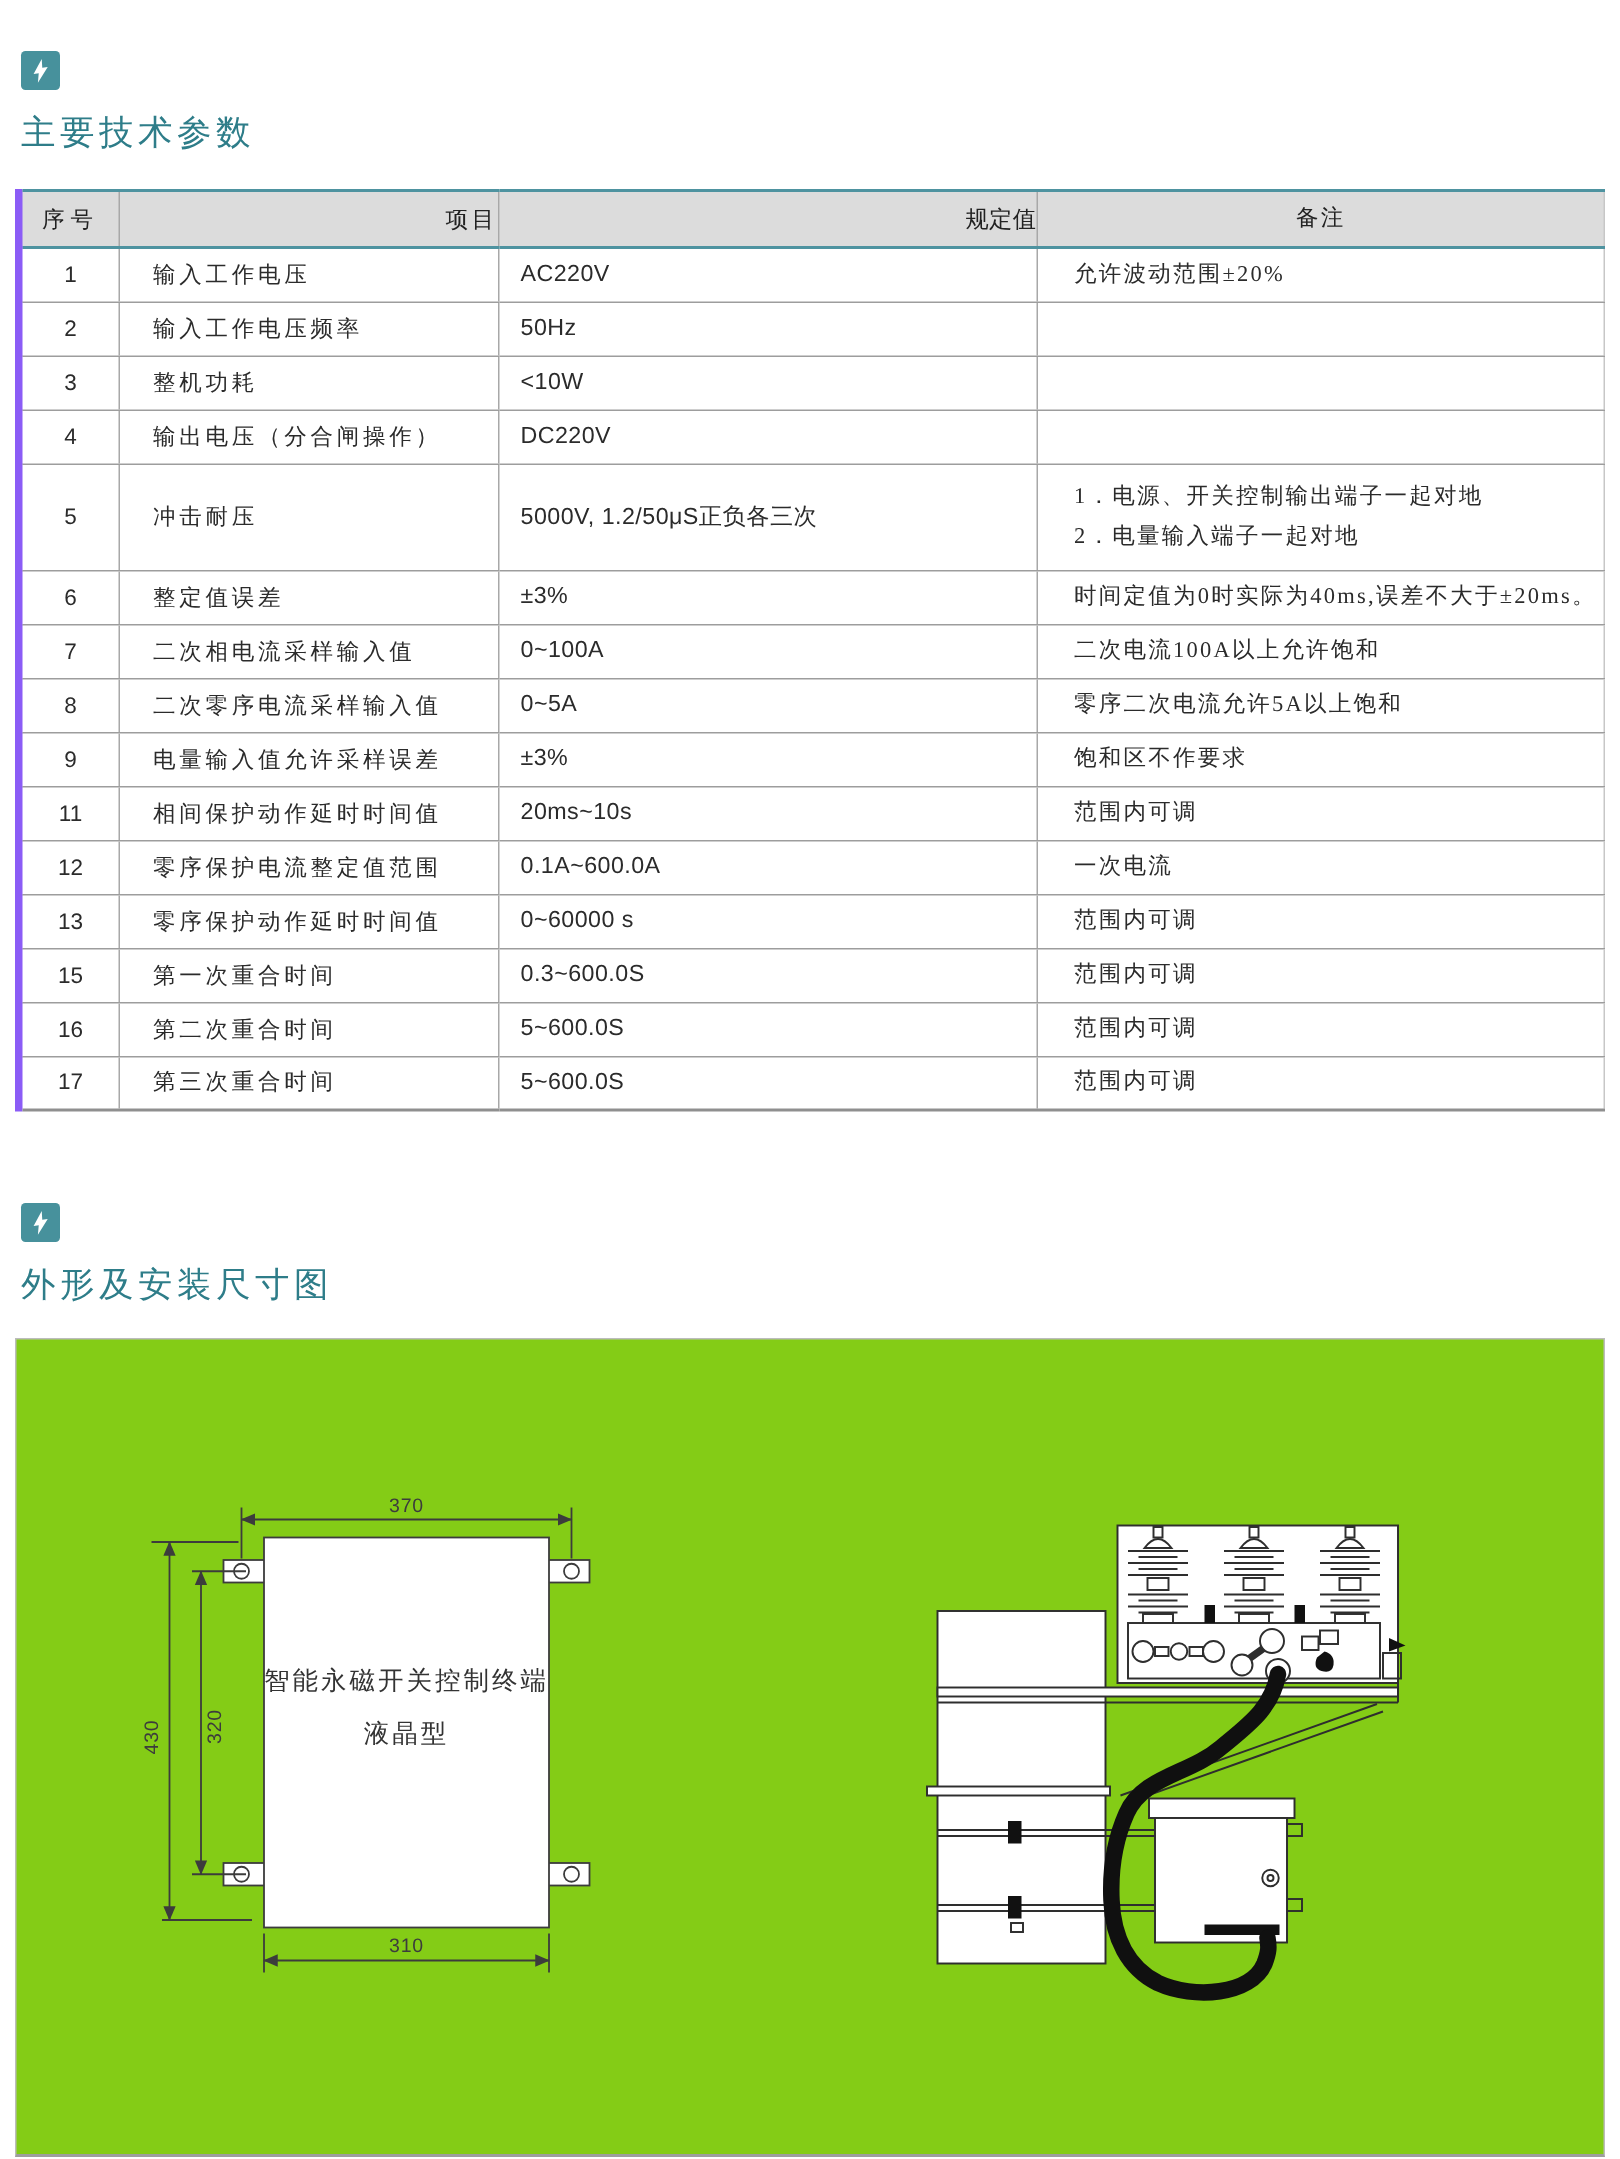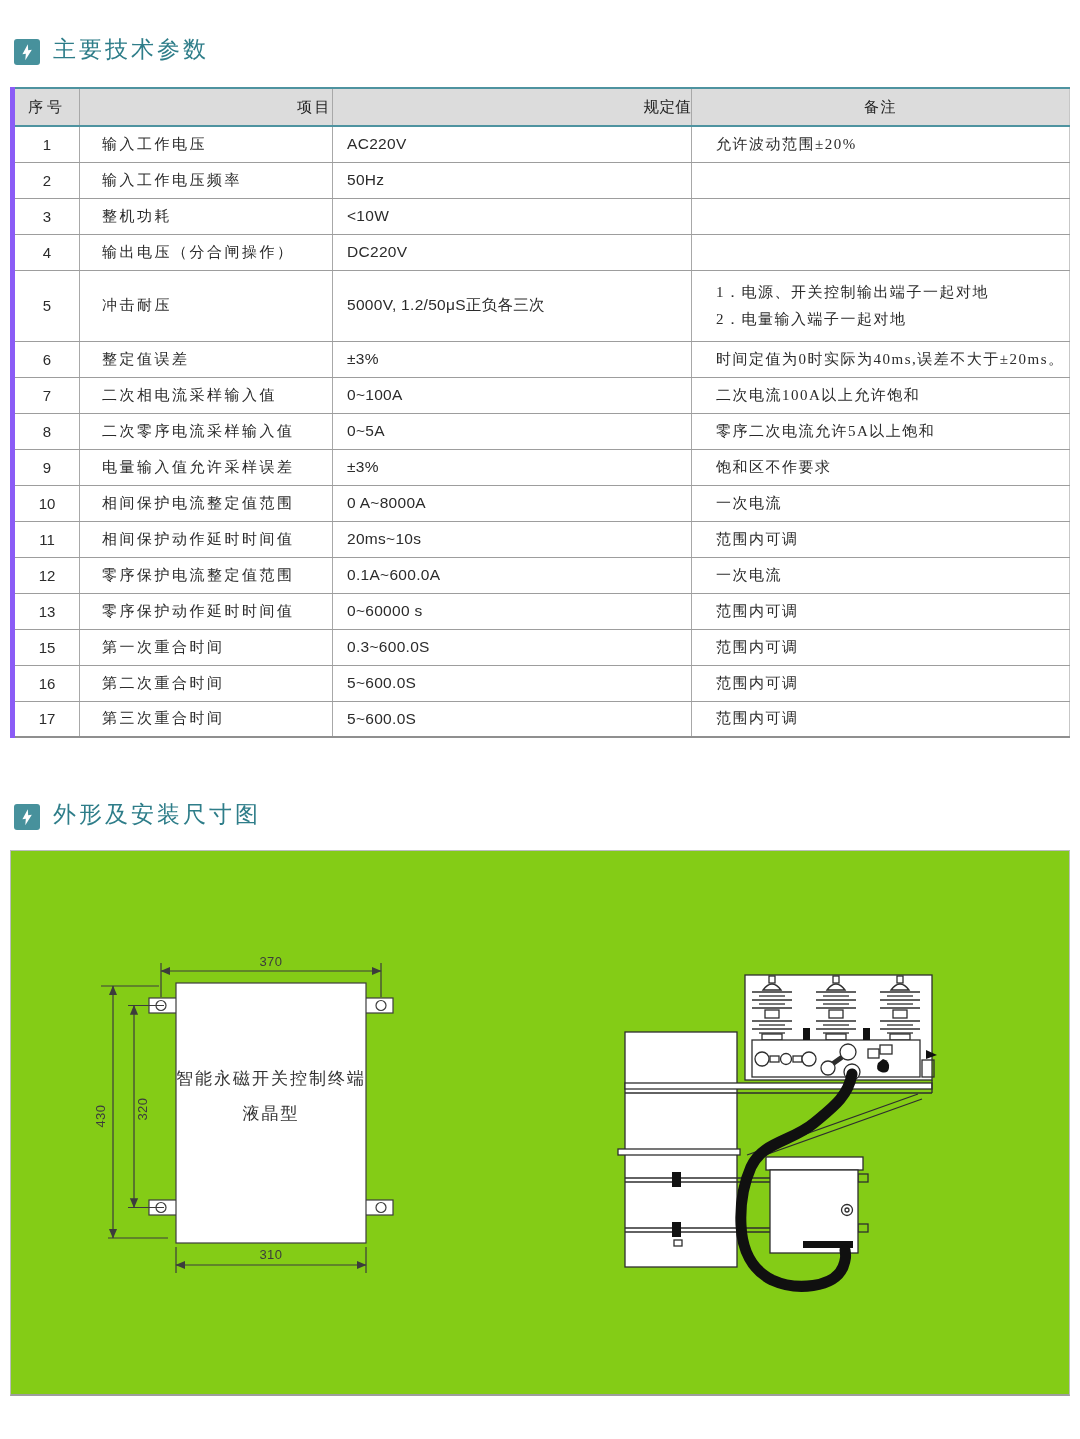--- a/index.html
+++ b/index.html
@@ -4,21 +4,21 @@
 <style>
   * { box-sizing: border-box; margin: 0; padding: 0; }
   html,body { background:#ffffff; }
   body {
     width: 1080px; height: 1439px;
     position: relative; overflow: hidden;
     font-family: "Liberation Serif", serif;
     color: #2b2b2b;
   }
   
-  .section-header { display: flex; align-items: flex-end; gap: 13px; margin-left: 14px; }
+  .section-header { display: flex; align-items: flex-start; gap: 13px; margin-left: 14px; flex-direction: column; }
   .section-header.first { margin-top: 34px; }
   .section-header.second { margin-top: 61px; }
   .bolt-badge {
     width: 26px; height: 26px; flex: 0 0 auto;
     background: var(--accent, #47919c);
     border-radius: 3px;
     display: flex; align-items: center; justify-content: center;
   }
   .section-title {
     font-size: 23px; letter-spacing: 3px;
@@ -128,26 +128,20 @@
     <td class="col-no">8</td>
     <td class="col-item">二次零序电流采样输入值</td>
     <td class="col-value">0~5A</td>
     <td class="col-remark">零序二次电流允许5A以上饱和</td>
   </tr>
       <tr>
     <td class="col-no">9</td>
     <td class="col-item">电量输入值允许采样误差</td>
     <td class="col-value">±3%</td>
     <td class="col-remark">饱和区不作要求</td>
-  </tr>
-      <tr>
-    <td class="col-no">10</td>
-    <td class="col-item">相间保护电流整定值范围</td>
-    <td class="col-value">0 A~8000A</td>
-    <td class="col-remark">一次电流</td>
   </tr>
       <tr>
     <td class="col-no">11</td>
     <td class="col-item">相间保护动作延时时间值</td>
     <td class="col-value">20ms~10s</td>
     <td class="col-remark">范围内可调</td>
   </tr>
       <tr>
     <td class="col-no">12</td>
     <td class="col-item">零序保护电流整定值范围</td>

